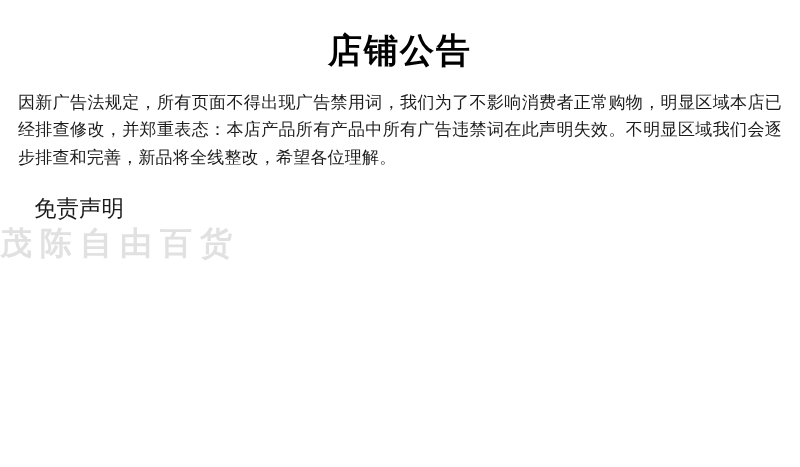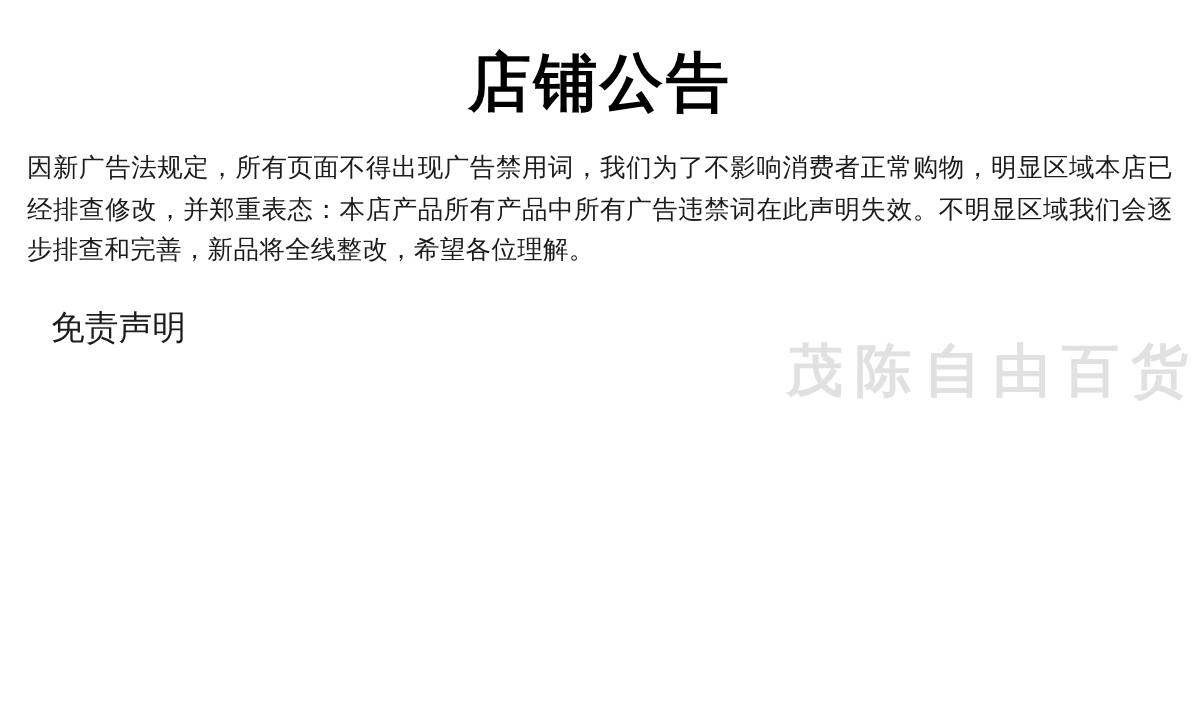--- a/index.html
+++ b/index.html
@@ -17,21 +17,21 @@
   .page {
     position: relative;
     width: 800px;
     height: 467px;
     background: #ffffff;
     box-sizing: border-box;
     padding: 24px 18px 10px 18px;
   }
   .title {
     text-align: center;
-    font-size: 42px;
+    font-size: 34px;
     font-weight: bold;
     letter-spacing: 2px;
     color: #000000;
     margin: 6px 0 18px 0;
     line-height: 1.2;
   }
   .body-block {
     font-size: 17px;
     line-height: 1.62;
     color: #1c1c1c;
@@ -49,22 +49,22 @@
     line-height: 1.62;
     color: #1c1c1c;
     margin: 0 0 2px 16px;
     font-weight: normal;
   }
   .watermark {
     position: absolute;
     left: 0;
     right: 0;
     top: 222px;
-    text-align: right;
-    font-size: 38px;
+    text-align: left;
+    font-size: 32px;
     letter-spacing: 8px;
     color: rgba(120,120,120,0.22);
     font-weight: bold;
     pointer-events: none;
     user-select: none;
     white-space: nowrap;
   }
   .content-layer {
     position: relative;
     z-index: 2;

